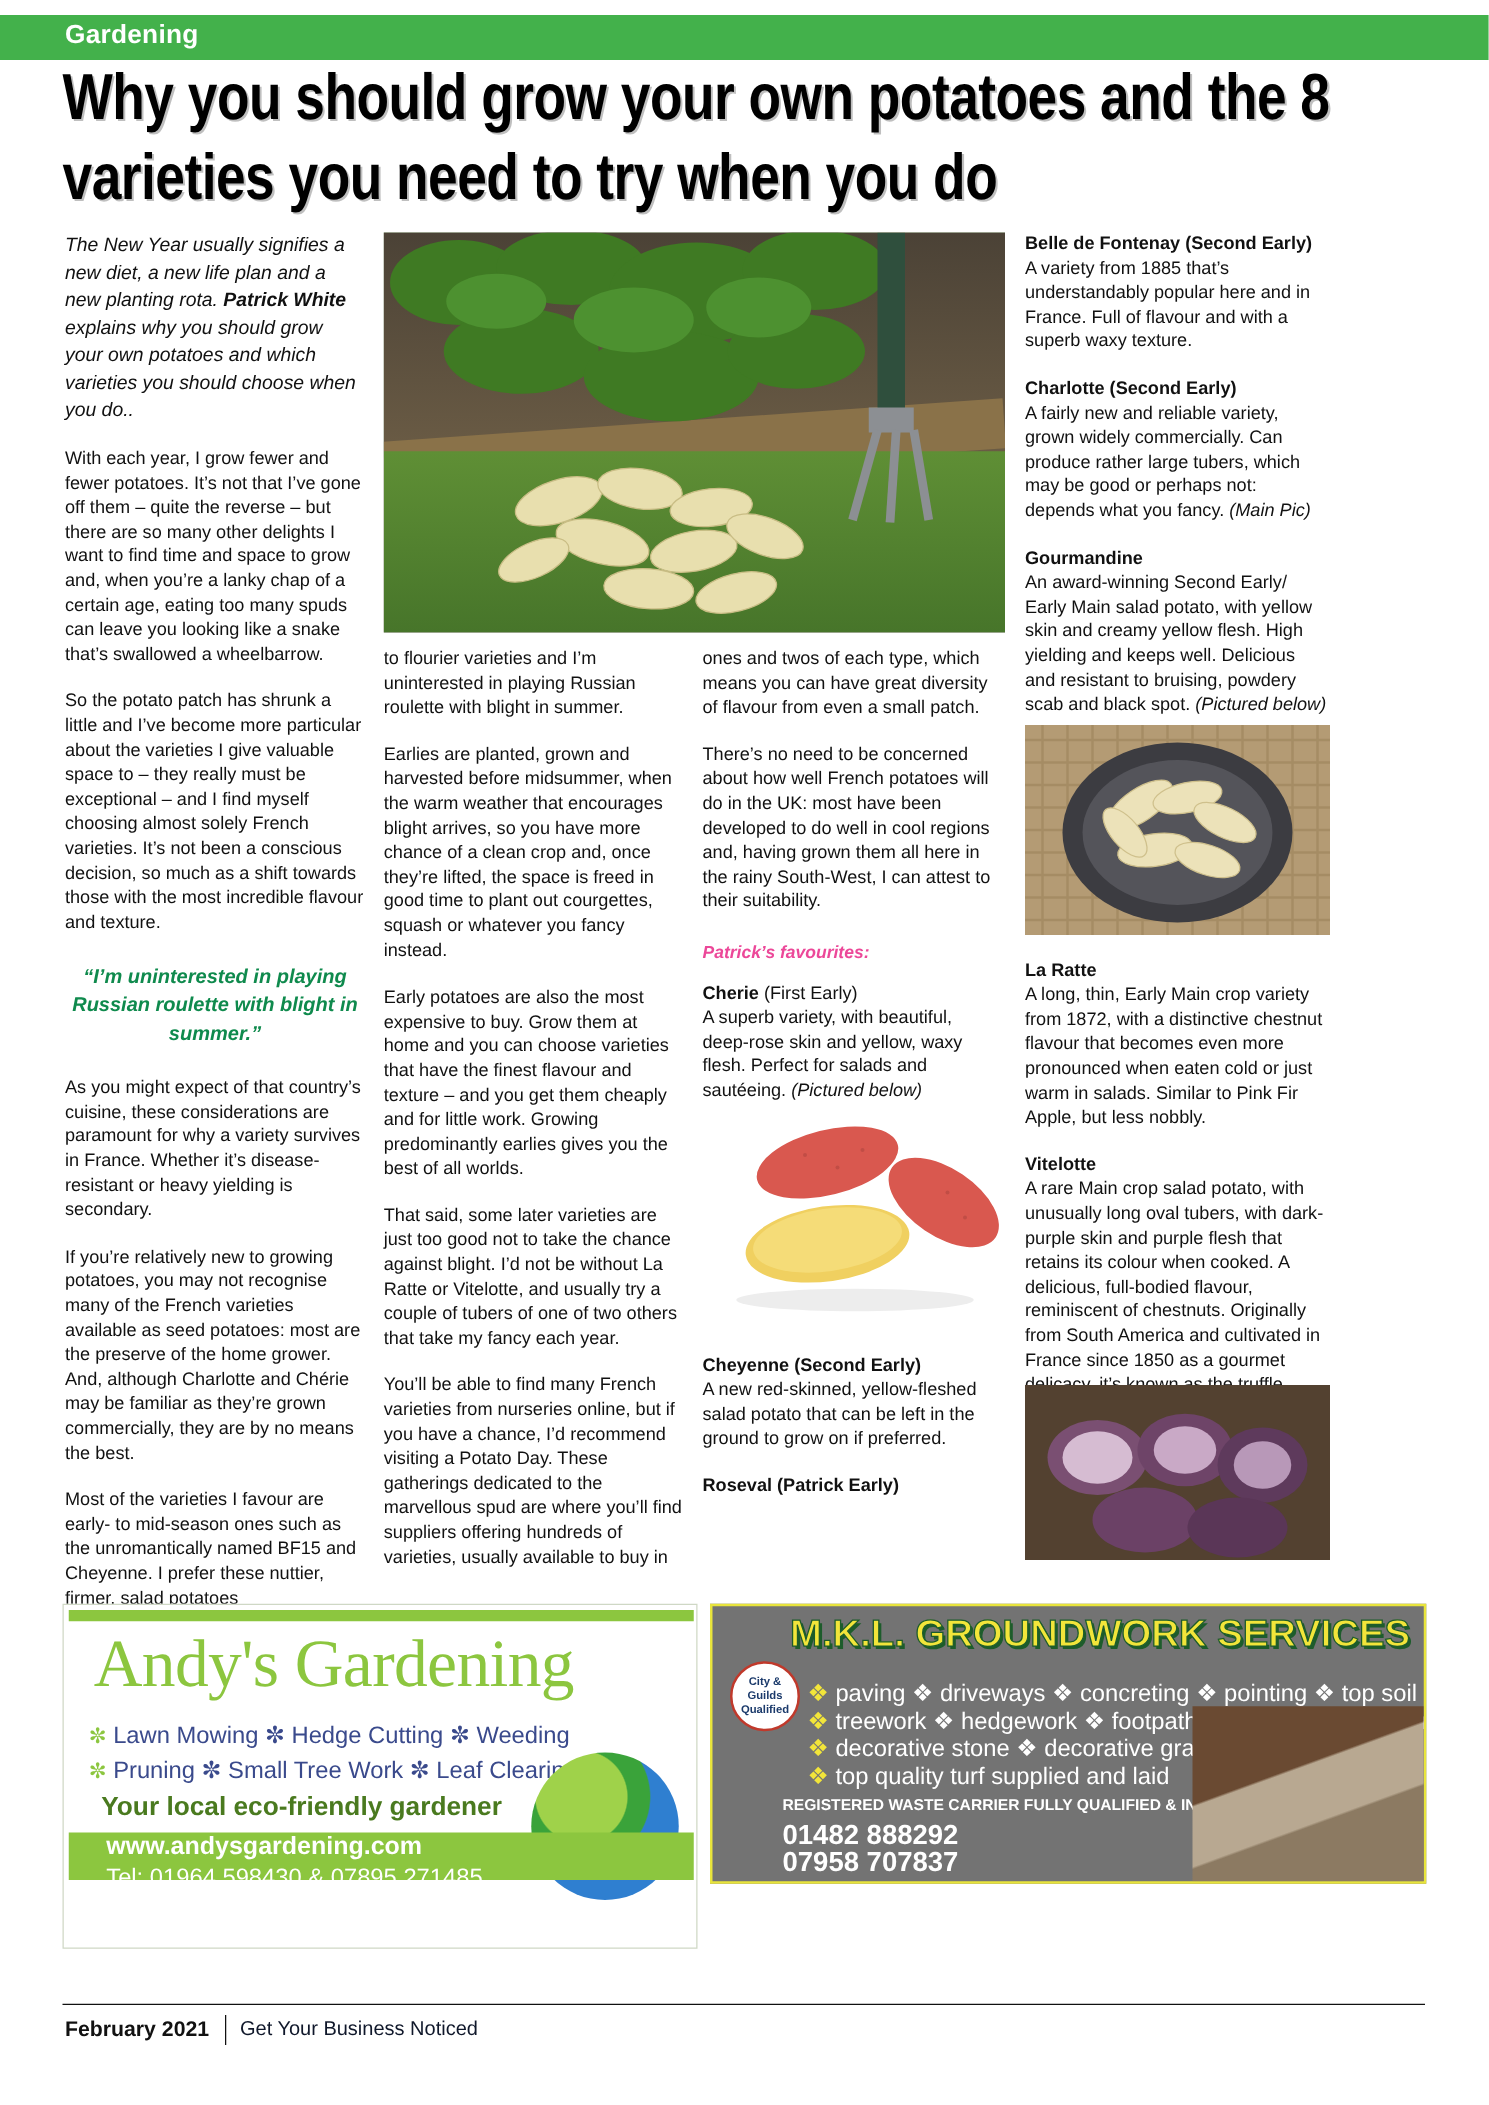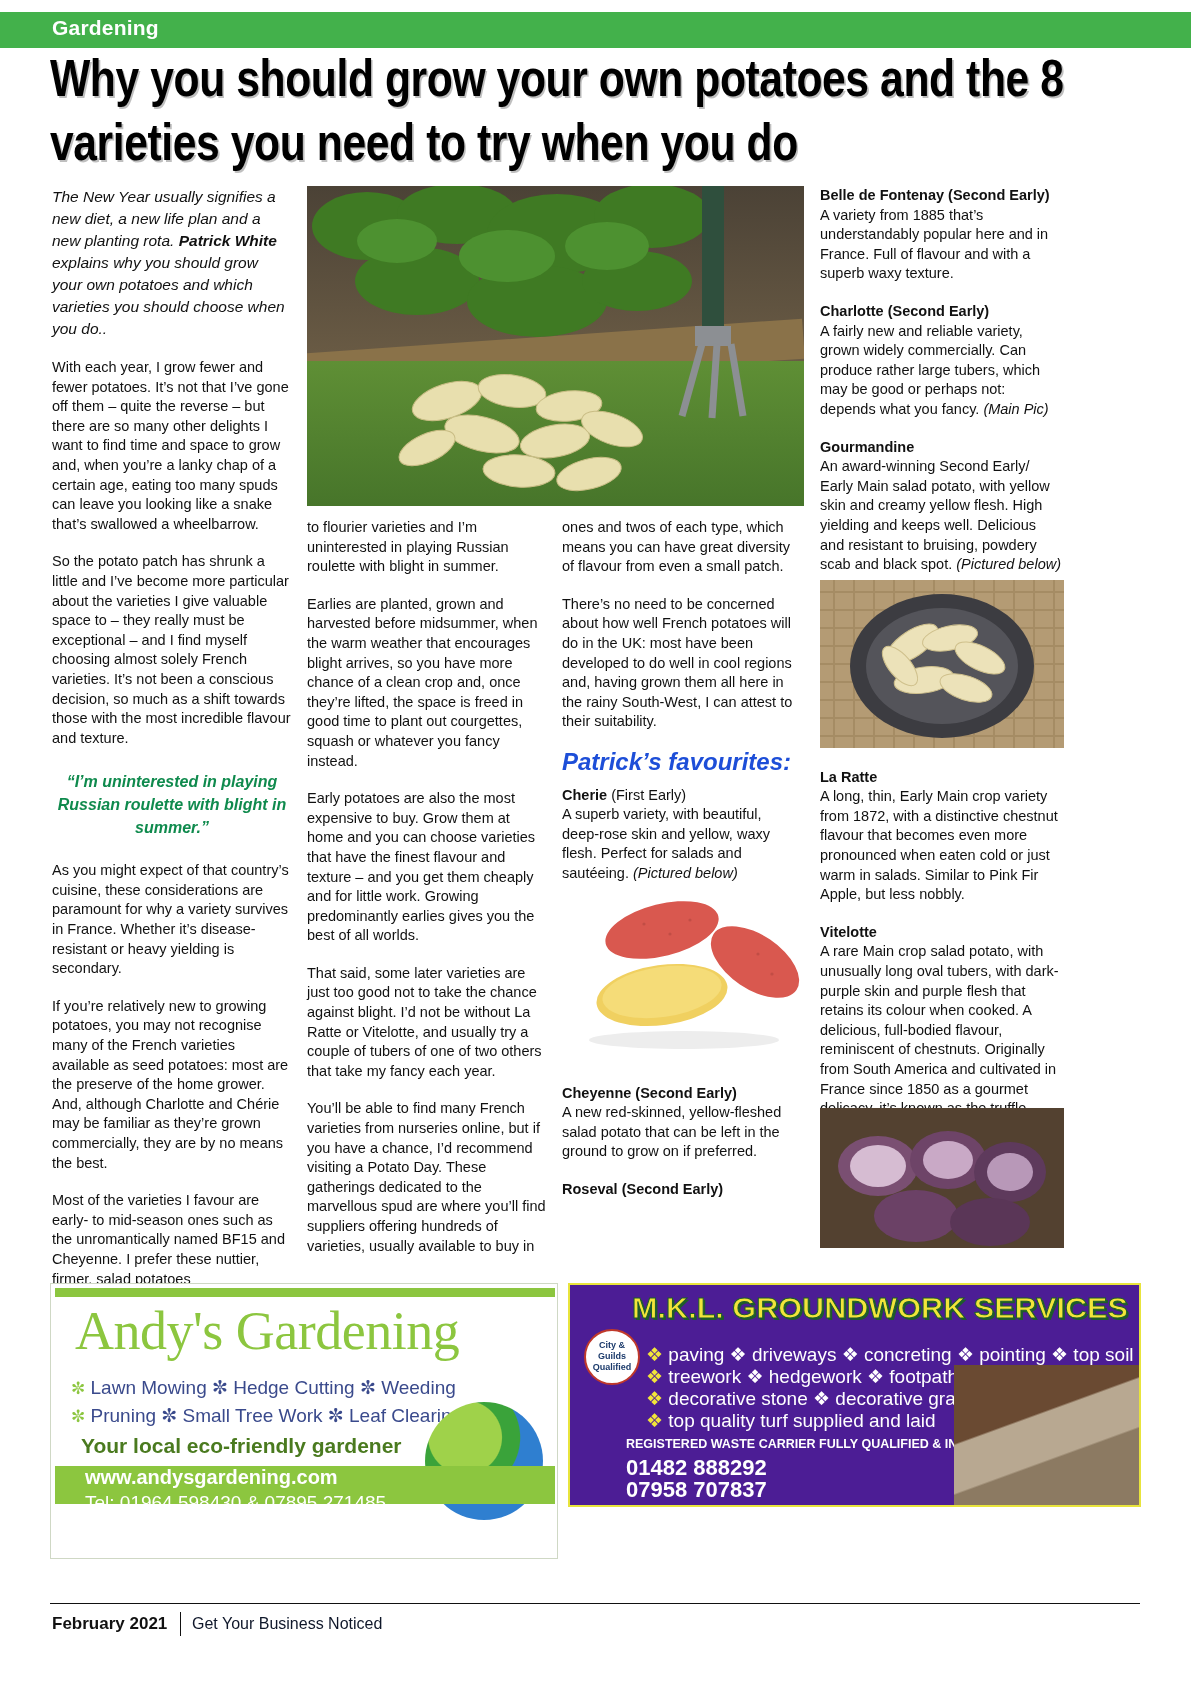--- a/index.html
+++ b/index.html
@@ -53,22 +53,22 @@
 
   .pullquote{
     color:#0f8a4d;
     font-weight:bold;font-style:italic;
     font-size:16px;line-height:23px;
     text-align:center;
     margin:22px 0 22px 0;
   }
 
   .section-head{
-    font-weight:bold;font-style:italic;font-size:24px;
-    margin:20px 0 14px 0;color:#1d4ed8;
+    font-weight:bold;font-style:italic;font-size:14px;
+    margin:20px 0 14px 0;color:#ec4899;
   }
   .variety{margin:0 0 17px 0;}
   .variety .vname{font-weight:bold;}
   .variety .ital{font-style:italic;}
 
   
   .photo{position:absolute;overflow:hidden;background:#4a5a33;}
 
   .main-photo{left:307px;top:186px;width:497px;height:320px;}
   .gourmandine-photo{left:820px;top:580px;width:244px;height:168px;}
@@ -100,21 +100,21 @@
   }
   .andy-web{position:absolute;left:34px;top:182px;font-size:20px;font-weight:bold;color:#ffffff;}
   .andy-tel{position:absolute;left:34px;top:208px;font-size:19px;color:#ffffff;}
   .andy-globe{
     position:absolute;right:14px;bottom:38px;width:118px;height:118px;border-radius:50%;
     background:radial-gradient(circle at 34% 30%, #9fd24a 0 32%, #3aa33a 33% 48%, #2f7fd0 49% 100%);
   }
 
   .ad-mkl{
     position:absolute;left:568px;top:1283px;width:573px;height:224px;
-    background:#4c1d95;border:2px solid #e8e43c;box-sizing:border-box;overflow:hidden;
+    background:#737373;border:2px solid #e8e43c;box-sizing:border-box;overflow:hidden;
   }
   .mkl-title{
     position:absolute;left:50px;top:6px;width:520px;text-align:center;
     font-size:30px;font-weight:bold;color:#f2e53a;
     -webkit-text-stroke:1px #1d5c2b;
     text-shadow:2px 2px 0 #1d5c2b;
     transform:scaleX(1.02);
     font-family:"Liberation Sans", sans-serif;
   }
   .mkl-badge{
@@ -228,21 +228,21 @@
     </p>
 
     <div style="height:182px"></div>
 
     <p class="variety">
       <span class="vname">Cheyenne (Second Early)</span><br>
       <span>A new red-skinned, yellow-fleshed salad potato that can be left in the ground to grow on if preferred.</span>
     </p>
 
     <p class="variety">
-      <span class="vname">Roseval (Second Early)</span><br>
+      <span class="vname">Roseval (Patrick Early)</span><br>
     </p>
   </div>
 
   <div class="col col4">
     <p class="variety">
       <span class="vname">Belle de Fontenay (Second Early)</span><br>
       <span>A variety from 1885 that’s understandably popular here and in France. Full of flavour and with a superb waxy texture.</span>
     </p>
 
     <p class="variety">

